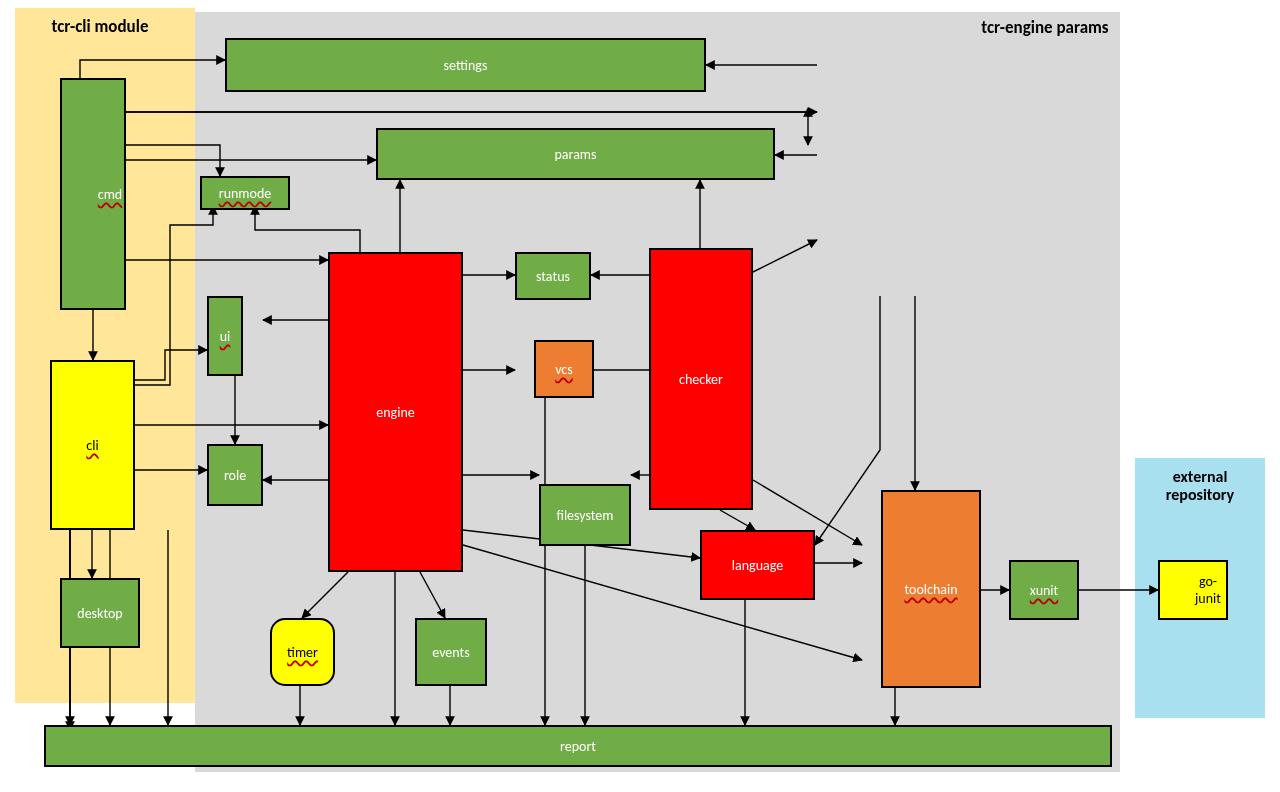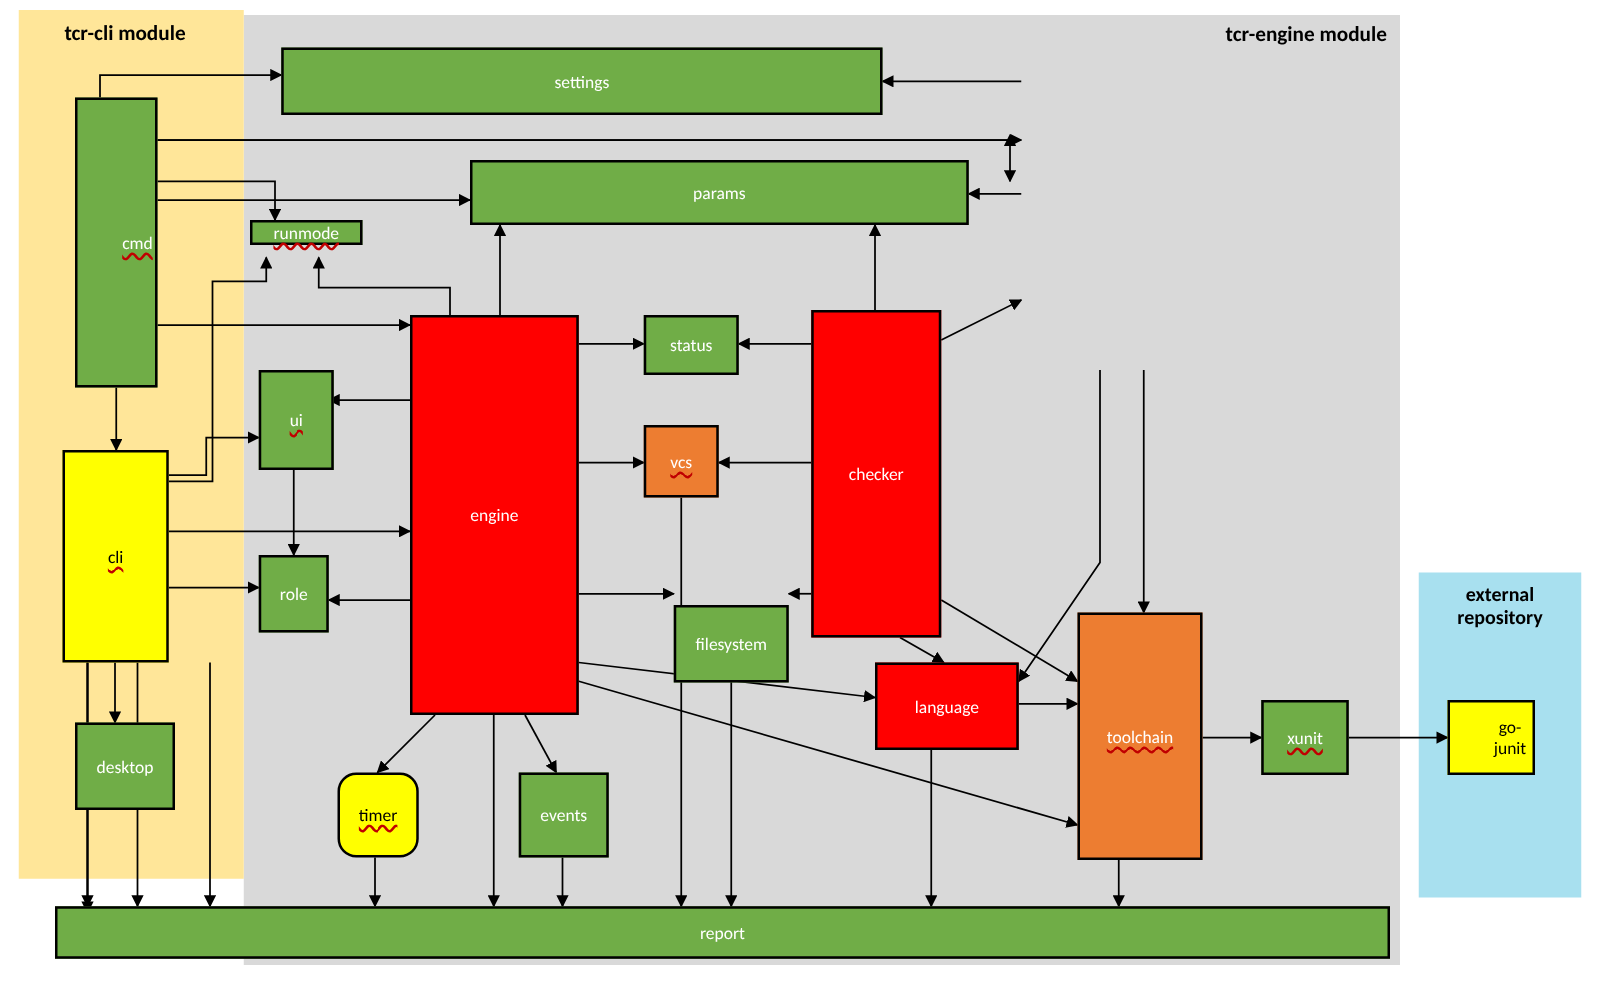--- a/index.html
+++ b/index.html
@@ -32,21 +32,21 @@
     display: flex;
     align-items: center;
     justify-content: center;
     color: #fff;
     font-weight: 400;
     text-align: center;
   }
   .box.green  { background: #70ad47; }
   .box.red    { background: #ff0000; }
   .box.yellow { background: #ffff00; color: #000; }
-  .box.orange { background: #ed7d31; }
+  .box.orange { background: #ed7d31; margin-left: 19px; }
   .box .lbl {
     text-decoration: underline;
     text-decoration-style: wavy;
     text-decoration-color: #c00000;
     text-decoration-thickness: 2px;
     text-underline-offset: 3px;
   }
   .box .lbl.plain { text-decoration: none; }
   svg.arrows {
     position: absolute;
@@ -58,21 +58,21 @@
 </head>
 <body>
 
 <div class="canvas">
 
   <div class="region" style="left:195px; top:12px; width:925px; height:760px; background:#d9d9d9;"></div>
   <div class="region" style="left:15px; top:8px; width:180px; height:695px; background:#ffe699;"></div>
   <div class="region" style="left:1135px; top:458px; width:130px; height:260px; background:#a8e0ef;"></div>
 
   <div class="region-label" style="left:20px; top:16px; width:160px; color:#000; font-size:17px;">tcr-cli module</div>
-  <div class="region-label" style="left:980px; top:18px; width:130px; color:#000; font-size:17px; line-height:1.15;">tcr-engine module</div>
+  <div class="region-label" style="left:980px; top:18px; width:130px; color:#000; font-size:17px; line-height:1.15;">tcr-engine params</div>
   <div class="region-label" style="left:1140px; top:468px; width:120px; color:#000; font-size:16px; line-height:1.15;">external repository</div>
 
   <svg class="arrows">
     <defs>
       <marker id="ah" viewBox="0 0 10 10" refX="9" refY="5" markerWidth="7" markerHeight="7" orient="auto-start-reverse">
         <path d="M 0 0 L 10 5 L 0 10 z" fill="#000"></path>
       </marker>
     </defs>
     <g stroke="#000" stroke-width="1.4" fill="none" marker-end="url(#ah)">
 
@@ -183,28 +183,28 @@
   <div class="box yellow" style="left:50px;  top:360px; width:85px;  height:170px;">
       <span class="lbl">cli</span>
     </div>
   <div class="box green" style="left:60px;  top:578px; width:80px;  height:70px;">
       <span class="lbl plain">desktop</span>
     </div>
 
   <div class="box green" style="left:225px; top:38px;  width:481px; height:54px;">
       <span class="lbl plain">settings</span>
     </div>
-  <div class="box green" style="left:200px; top:176px; width:90px;  height:20px;">
+  <div class="box green" style="left:200px; top:176px; width:90px;  height:34px;">
       <span class="lbl">runmode</span>
     </div>
   <div class="box green" style="left:376px; top:128px; width:399px; height:52px;">
       <span class="lbl plain">params</span>
     </div>
 
-  <div class="box green" style="left:207px; top:296px; width:60px;  height:80px;">
+  <div class="box green" style="left:207px; top:296px; width:36px;  height:80px;">
       <span class="lbl">ui</span>
     </div>
   <div class="box green" style="left:207px; top:444px; width:56px;  height:62px;">
       <span class="lbl plain">role</span>
     </div>
 
   <div class="box red" style="left:328px; top:252px; width:135px; height:320px;">
       <span class="lbl plain">engine</span>
     </div>
   <div class="box yellow" style="left:270px; top:618px; width:65px;  height:68px;border-radius:15px;">

